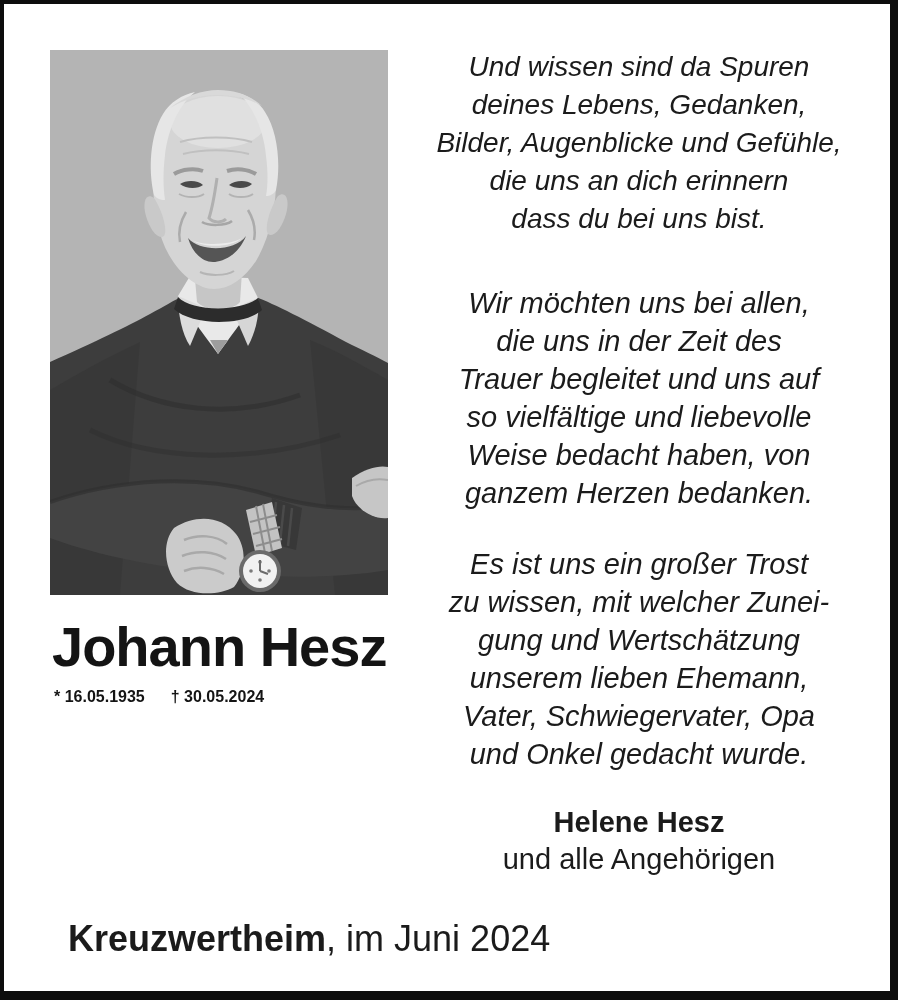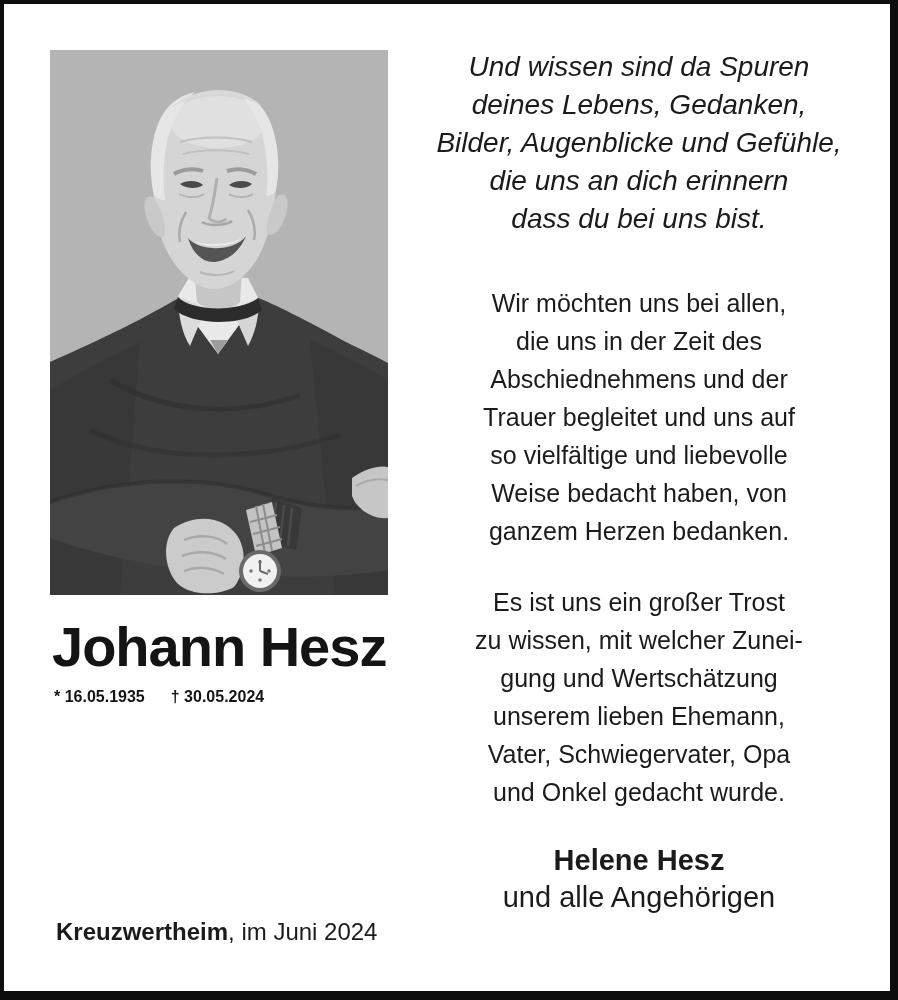--- a/index.html
+++ b/index.html
@@ -53,43 +53,44 @@
     width: 466px;
     text-align: center;
   }
   .poem .line {
     font-style: italic;
     font-size: 28px;
     line-height: 38px;
     white-space: nowrap;
   }
   .para .line {
-    font-size: 25px;
+    font-size: 29px;
     line-height: 38px;
     white-space: nowrap;
+    font-style: italic;
   }
   .para.thanks { margin-top: 46px; }
   .para.consolation { margin-top: 33px; }
   .signature { margin-top: 32px; }
   .sig-name {
     font-size: 29px;
     font-weight: 700;
     line-height: 35px;
     white-space: nowrap;
   }
   .sig-family {
     font-size: 29px;
     line-height: 38px;
     white-space: nowrap;
   }
   .place-line {
     position: absolute;
-    left: 52px;
+    left: 64px;
     top: 914px;
-    font-size: 24px;
+    font-size: 36px;
     white-space: nowrap;
     text-align: center;
   }
   .place-line .place { font-weight: 700; }
 </style>
 </head>
 <body>
 
 <div class="notice">
 
@@ -185,21 +186,20 @@
       <div class="line">Und wissen sind da Spuren</div>
       <div class="line">deines Lebens, Gedanken,</div>
       <div class="line">Bilder, Augenblicke und Gefühle,</div>
       <div class="line">die uns an dich erinnern</div>
       <div class="line">dass du bei uns bist.</div>
     </div>
 
     <div class="para thanks">
       <div class="line">Wir möchten uns bei allen,</div>
       <div class="line">die uns in der Zeit des</div>
-      <div class="line">Abschiednehmens und der</div>
       <div class="line">Trauer begleitet und uns auf</div>
       <div class="line">so vielfältige und liebevolle</div>
       <div class="line">Weise bedacht haben, von</div>
       <div class="line">ganzem Herzen bedanken.</div>
     </div>
 
     <div class="para consolation">
       <div class="line">Es ist uns ein großer Trost</div>
       <div class="line">zu wissen, mit welcher Zunei-</div>
       <div class="line">gung und Wertschätzung</div>

